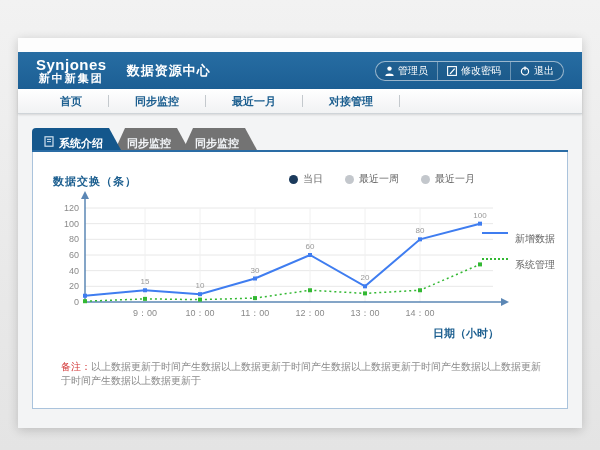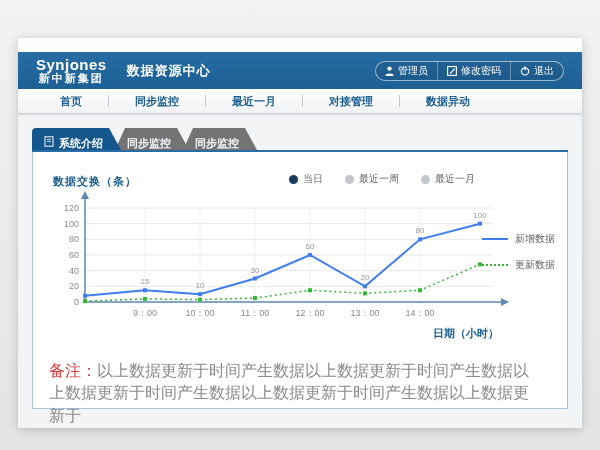--- a/index.html
+++ b/index.html
@@ -55,25 +55,25 @@
   .radio-item.selected .radio-dot { background:#1b3a5c; }
 
   .y-axis-title { position:absolute; left:20px; top:22px; font-size:11px; font-weight:bold;
     color:#1b5e8f; letter-spacing:1px; }
   .chart-wrap { position:absolute; left:16px; top:38px; }
   .x-axis-title { position:absolute; right:68px; top:174px; font-size:11px;
     font-weight:bold; color:#1b5e8f; }
 
   .legend { position:absolute; right:12px; top:80px; display:flex; flex-direction:column;
     gap:12px; }
-  .legend-item { display:flex; align-items:center; gap:7px; font-size:10px; color:#666; }
+  .legend-item { display:flex; gap:7px; font-size:10px; color:#666; }
   .legend-line { width:26px; height:0; border-top:2px solid #3f7df0; }
   .legend-line.dotted { border-top:2px dotted #33b833; }
 
-  .note { position:absolute; left:16px; right:24px; top:208px; font-size:16px;
+  .note { position:absolute; left:28px; right:24px; top:208px; font-size:10px;
     color:#8a8a8a; line-height:1.4; }
   .note .note-label { color:#d43a3a; }
 </style>
 </head>
 <body>
 
 <div class="page">
   <div class="page-top-strip"></div>
 
   <div class="header">
@@ -115,21 +115,20 @@
 
   <div class="navbar">
     <div class="nav-item">首页</div>
     <div class="nav-sep"></div>
     <div class="nav-item">同步监控</div>
     <div class="nav-sep"></div>
     <div class="nav-item">最近一月</div>
     <div class="nav-sep"></div>
     <div class="nav-item">对接管理</div>
     <div class="nav-sep"></div>
-    <div class="nav-item">数据异动</div>
   </div>
 
   <div class="content">
     <div class="tabs-row">
       <div class="tab active">
         <span>
           <svg width="10" height="11" viewBox="0 0 10 11">
               <rect x="1" y="0.8" width="8" height="9.4" fill="none" stroke="#cfe0ee" stroke-width="1.2"></rect>
               <line x1="3" y1="3.4" x2="7" y2="3.4" stroke="#cfe0ee" stroke-width="1"></line>
               <line x1="3" y1="5.6" x2="7" y2="5.6" stroke="#cfe0ee" stroke-width="1"></line>
@@ -223,21 +222,21 @@
       </div>
       <div class="x-axis-title">日期（小时）</div>
 
       <div class="legend">
         <div class="legend-item">
           <span class="legend-line"></span>
           <span>新增数据</span>
         </div>
         <div class="legend-item">
           <span class="legend-line dotted"></span>
-          <span>更新数据</span>
+          <span>系统管理</span>
         </div>
       </div>
 
       <div class="note">
         <span class="note-label">备注：</span><span>以上数据更新于时间产生数据以上数据更新于时间产生数据以上数据更新于时间产生数据以上数据更新于时间产生数据以上数据更新于</span>
       </div>
     </div>
   </div>
 </div>
 

